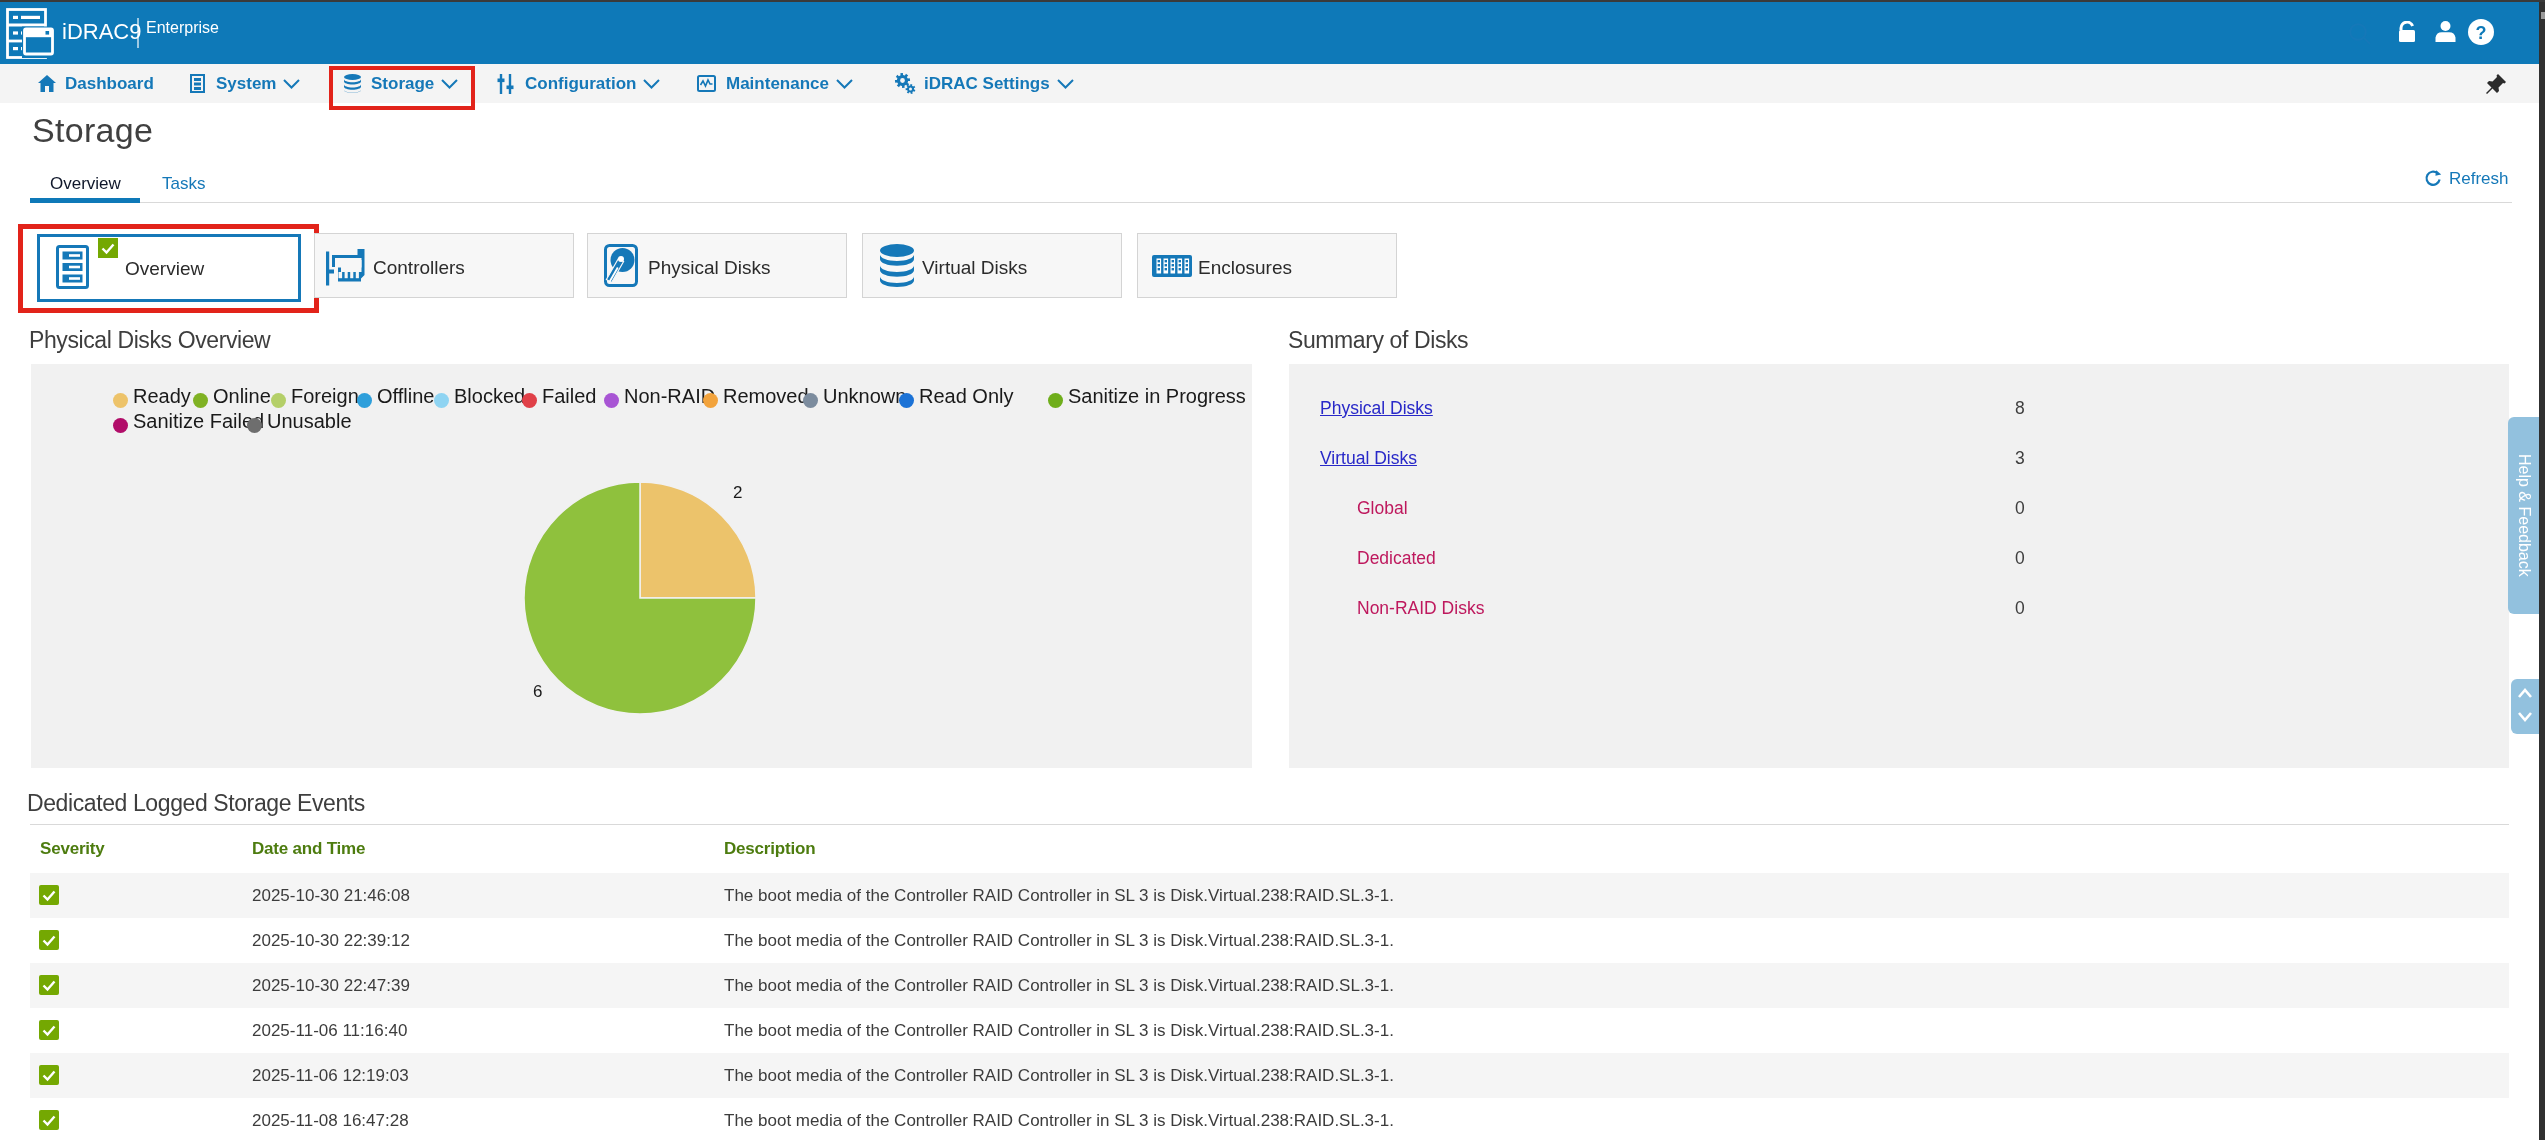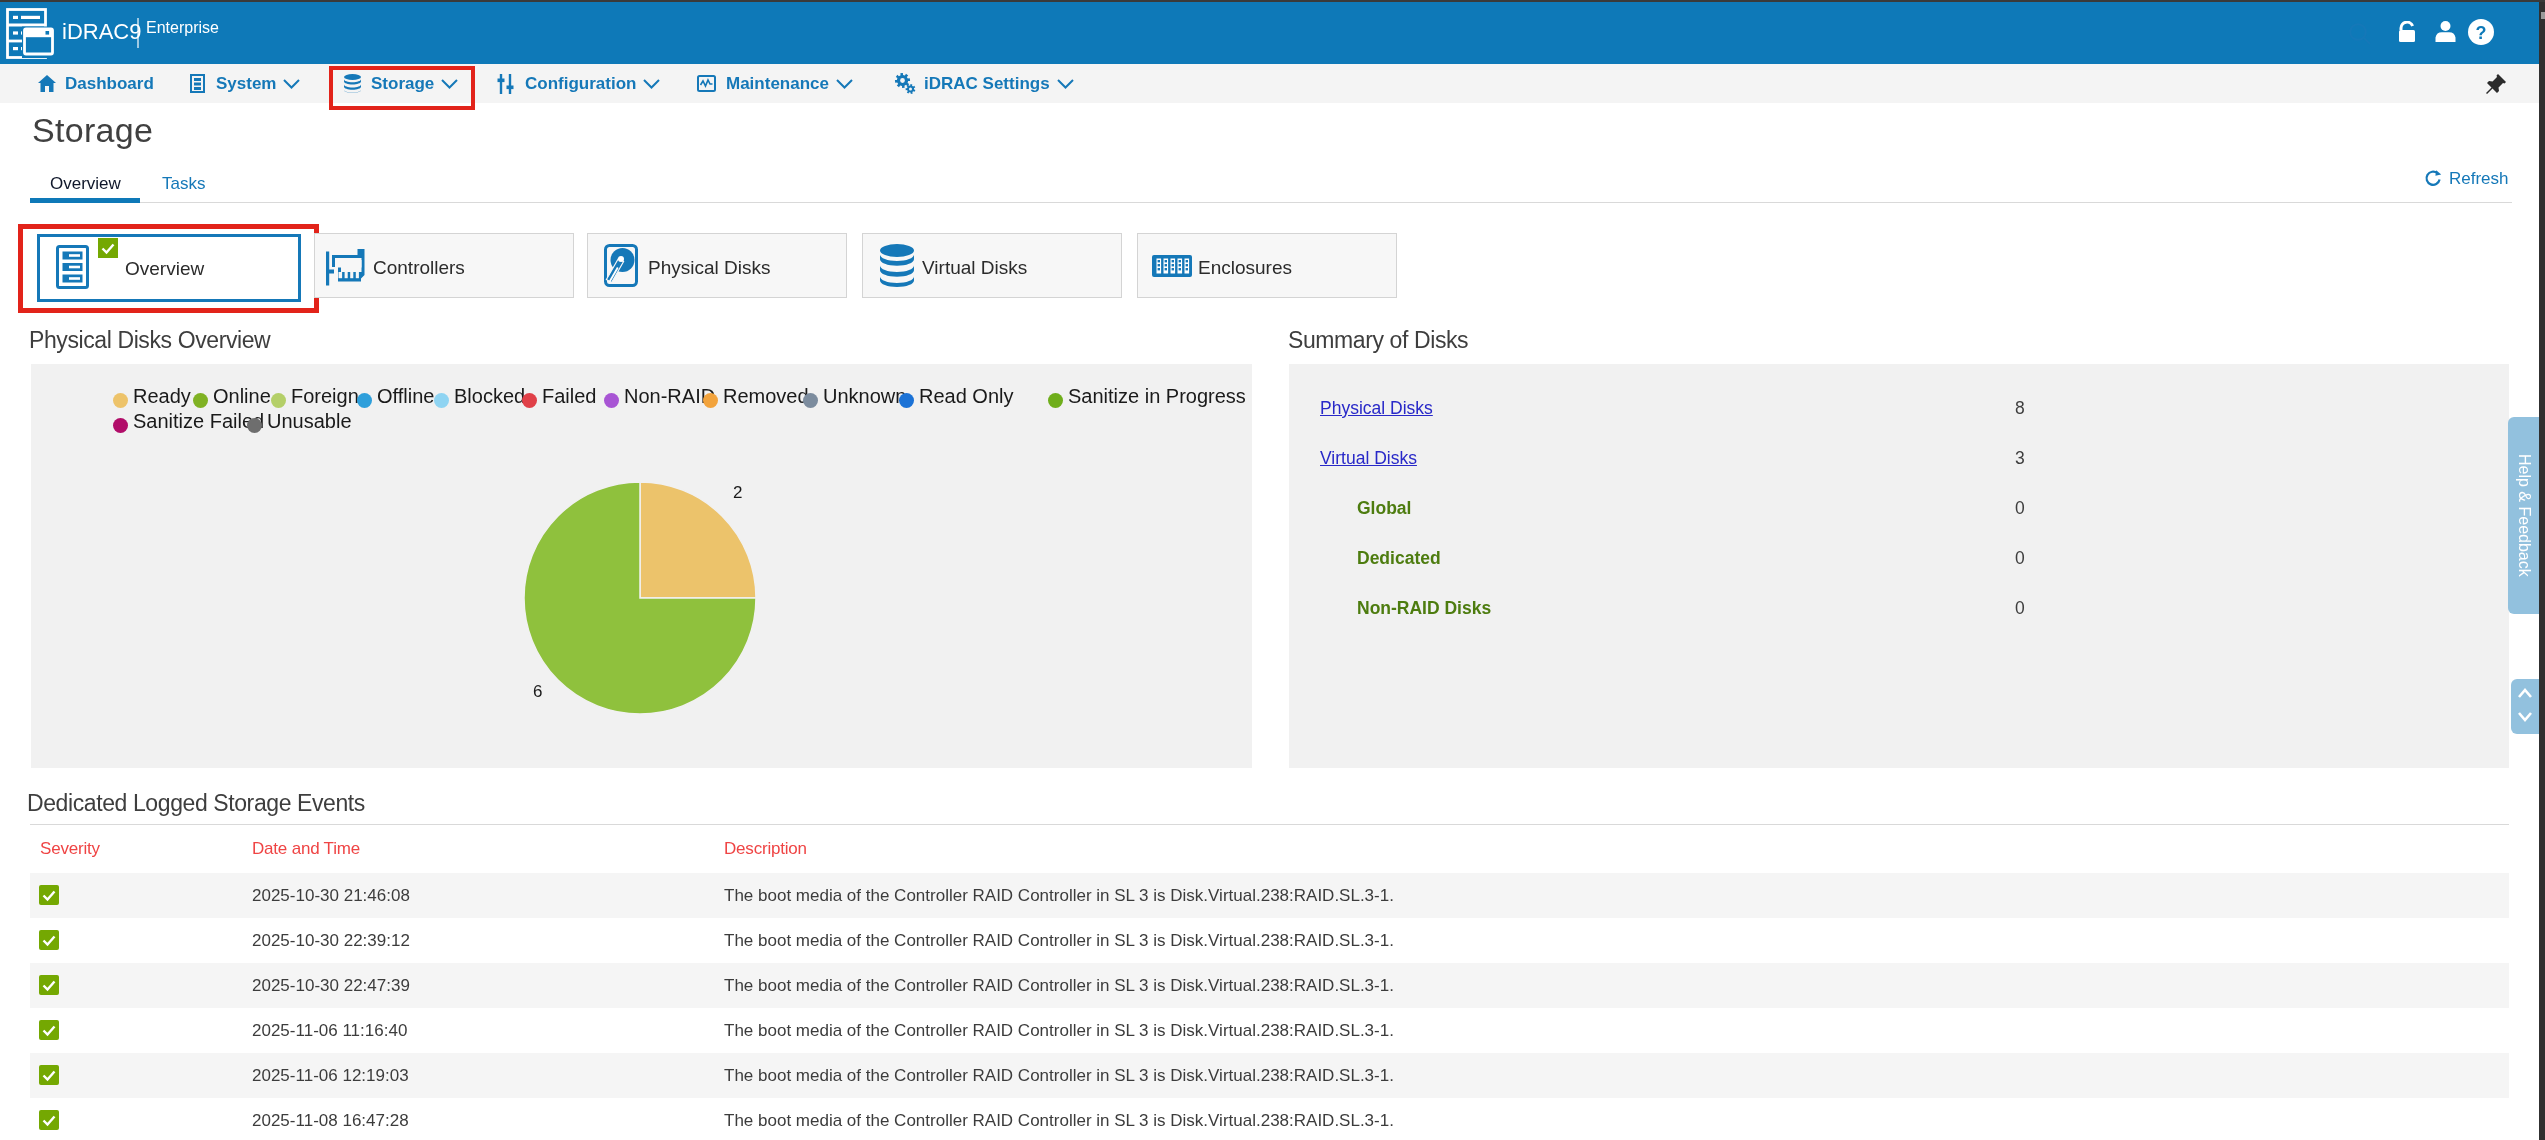--- a/index.html
+++ b/index.html
@@ -28,25 +28,25 @@
 #card-summary { left:37px; top:234px; width:264px; height:68px; background:#fff; border:3px solid #1578b8; }
 .card-label { position:absolute; font-size:19px; color:#2b2b2b; }
 
 .h2 { font-size:23px; color:#3e3e3e; letter-spacing:-0.4px; }
 #panelL { left:31px; top:364px; width:1221px; height:404px; background:#f1f1f1; }
 #panelR { left:1289px; top:364px; width:1220px; height:404px; background:#f1f1f1; }
 .leg { position:absolute; display:flex; align-items:flex-end; font-size:20px; color:#1a1a1a; }
 .leg .dot { width:15px; height:15px; border-radius:50%; margin-right:5px; flex:none; }
 
 .sdlink { position:absolute; font-size:17.5px; color:#2828c8; text-decoration:underline; }
-.sdlabel { position:absolute; font-size:17.5px; color:#4d7c0f;font-weight:bold; }
+.sdlabel { position:absolute; font-size:17.5px; color:#be185d; }
 .sdval { position:absolute; font-size:17.5px; color:#3e3e3e; }
 
 #events-line { left:30px; top:824px; width:2479px; height:1px; background:#d9d9d9; }
-.ehead { position:absolute; font-size:17px; color:#ef4444; font-weight:normal; letter-spacing:-0.2px; }
+.ehead { position:absolute; font-size:17px; color:#4d7c0f; font-weight:bold; letter-spacing:-0.2px; }
 .erow { position:absolute; left:30px; width:2479px; height:45px; }
 .erow.odd { background:#f5f5f5; }
 .edate { position:absolute; left:222px; top:13px; font-size:17px; color:#3c3c3c; }
 .edesc { position:absolute; left:694px; top:13px; font-size:17px; color:#3c3c3c; }
 .echeck { position:absolute; left:9px; top:12px; }
 
 #scrollbar { left:2539px; top:0; width:6px; height:1140px; background:#303030; }
 #hf-tab { left:2508px; top:417px; width:31px; height:197px; background:#92c1de; border-radius:6px 0 0 6px; }
 #hf-tab { display:flex; align-items:center; justify-content:center; }
 #hf-tab span { writing-mode:vertical-rl; color:#fff; font-size:16px; white-space:nowrap; }

